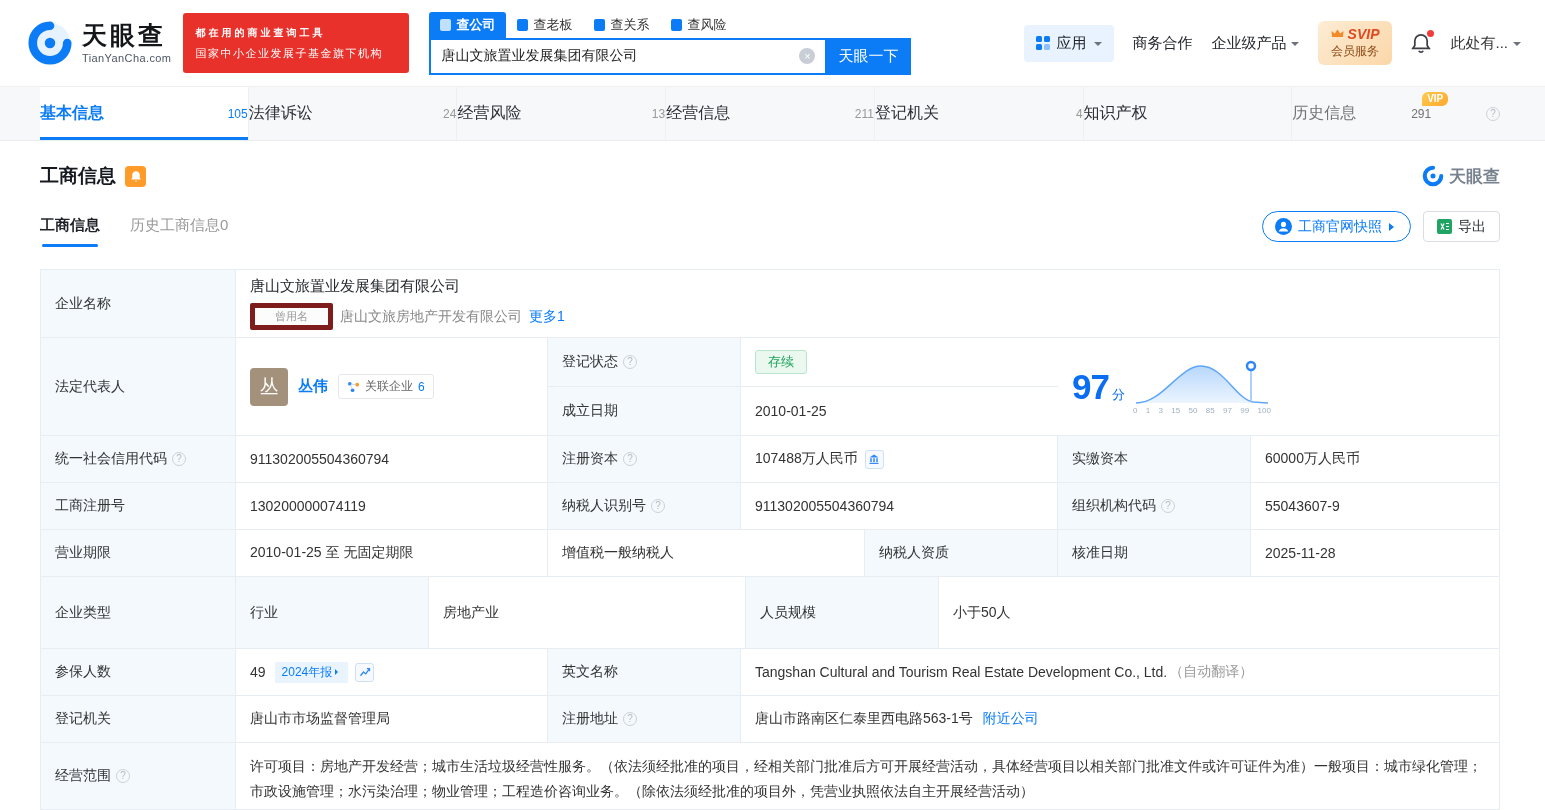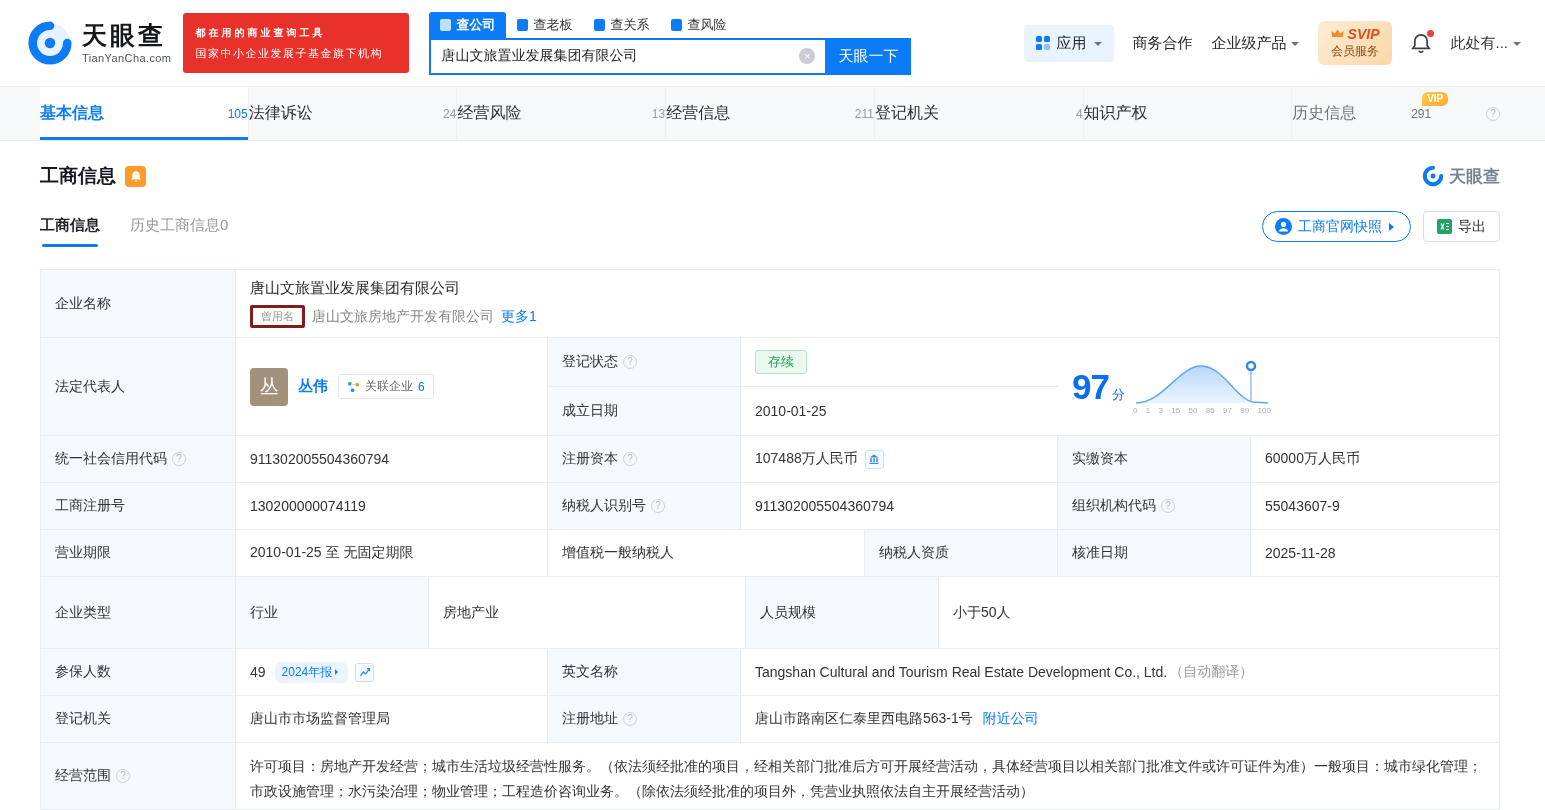--- a/index.html
+++ b/index.html
@@ -75,21 +75,21 @@
   .lab{background:#f3f9fd;gap:5px;flex:none}
   .c1{width:195px;flex:none}.c2{width:312px;flex:none}.c3{width:193px;flex:none}
   .c4{width:317px;flex:none}.c5{width:193px;flex:none}.c6{flex:1}
   .cwide{flex:1}
   .r47{height:47px}.rA{height:68px}.rB{height:98px}.rF{height:72px}.rI{height:66px}
   .q{width:14px;height:14px;border:1px solid #ccd2d9;border-radius:50%;color:#b4bac2;font-size:10px;line-height:12px;text-align:center;display:inline-block;flex:none;cursor:pointer}
   .q::before{content:"?"}
   .flexv{flex:1;display:flex;flex-direction:column;align-items:flex-start;justify-content:center;gap:7px;border-right:none}
   .cname{font-size:15px;color:#24282e}
   .cformer{display:flex;align-items:center;gap:7px}
-  .ftag{font-size:11px;color:#999;border:3px solid #7f1d1d;border-radius:2px;padding:1px 8px;background:#fcfcfc}
+  .ftag{font-size:11px;color:#999;border:5px solid #7f1d1d;border-radius:2px;padding:1px 20px;background:#fcfcfc}
   .fname{color:#888}
   .blink{color:#0b7cf6}
   .repcell{gap:10px}
   .avatar{width:38px;height:38px;border-radius:4px;background:#a3917c;color:#fff;font-size:19px;display:flex;align-items:center;justify-content:center;cursor:pointer;flex:none}
   .repname{font-size:15px;font-weight:bold}
   .reltag{display:inline-flex;align-items:center;gap:5px;border:1px solid #e4e8ee;border-radius:3px;padding:3px 8px;font-size:12px;color:#666;cursor:pointer;background:#fff}
   .relcount{color:#0b7cf6}
   .midstack{width:510px;flex:none;display:flex;flex-direction:column}
   .mrow{display:flex;flex:1;border-bottom:1px solid #e7edf3}
   .mrow.last{border-bottom:none}
@@ -97,21 +97,21 @@
   .c4i{flex:1}
   .gtag{display:inline-block;padding:2px 12px;background:#ebf8f0;border:1px solid #b8e4cb;color:#1fa35d;border-radius:3px;font-size:13px}
   .scorecell{gap:8px;padding-right:6px}
   .scorenum{display:flex;align-items:baseline;flex:none}
   .sn{font-size:35px;font-weight:bold;color:#0b6ef0;letter-spacing:-1px}
   .su{font-size:13px;color:#0b6ef0;margin-left:3px}
   .chart{width:138px;flex:none}
   .chart svg{display:block}
   .axis{display:flex;justify-content:space-between;font-size:8px;color:#9fb0c0;margin-top:1px}
   .icbox{display:inline-flex;width:19px;height:19px;border:1px solid #cfe0f5;border-radius:3px;align-items:center;justify-content:center;margin-left:7px;background:#f6faff;cursor:pointer;flex:none}
-  .ytag{display:inline-flex;align-items:center;gap:2px;background:#e9f4ff;color:#0b7cf6;font-size:12px;padding:2px 7px;border-radius:6px;margin-left:9px;cursor:pointer}
+  .ytag{display:inline-flex;align-items:center;gap:2px;background:#e9f4ff;color:#0b7cf6;font-size:12px;padding:2px 7px;border-radius:1px;margin-left:9px;cursor:pointer}
   .ytag .rtri{border-left-width:4px;border-width:3.5px;border-left-color:#0b7cf6}
   .gray{color:#999;margin-left:2px}
   .mlink{margin-left:10px}
   .scope{display:block;padding:11px 14px;line-height:1.75}
 </style>
 </head>
 <body>
 
 <div class="page">
 

